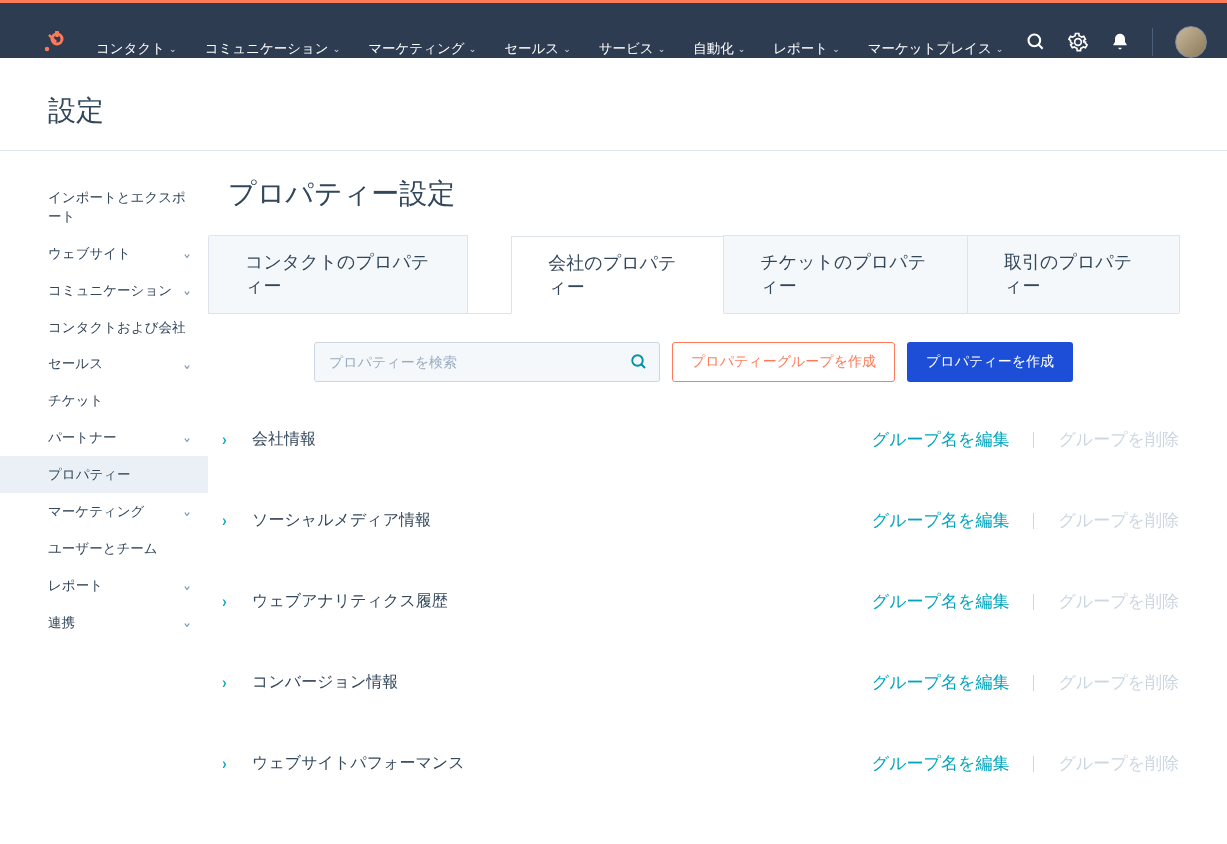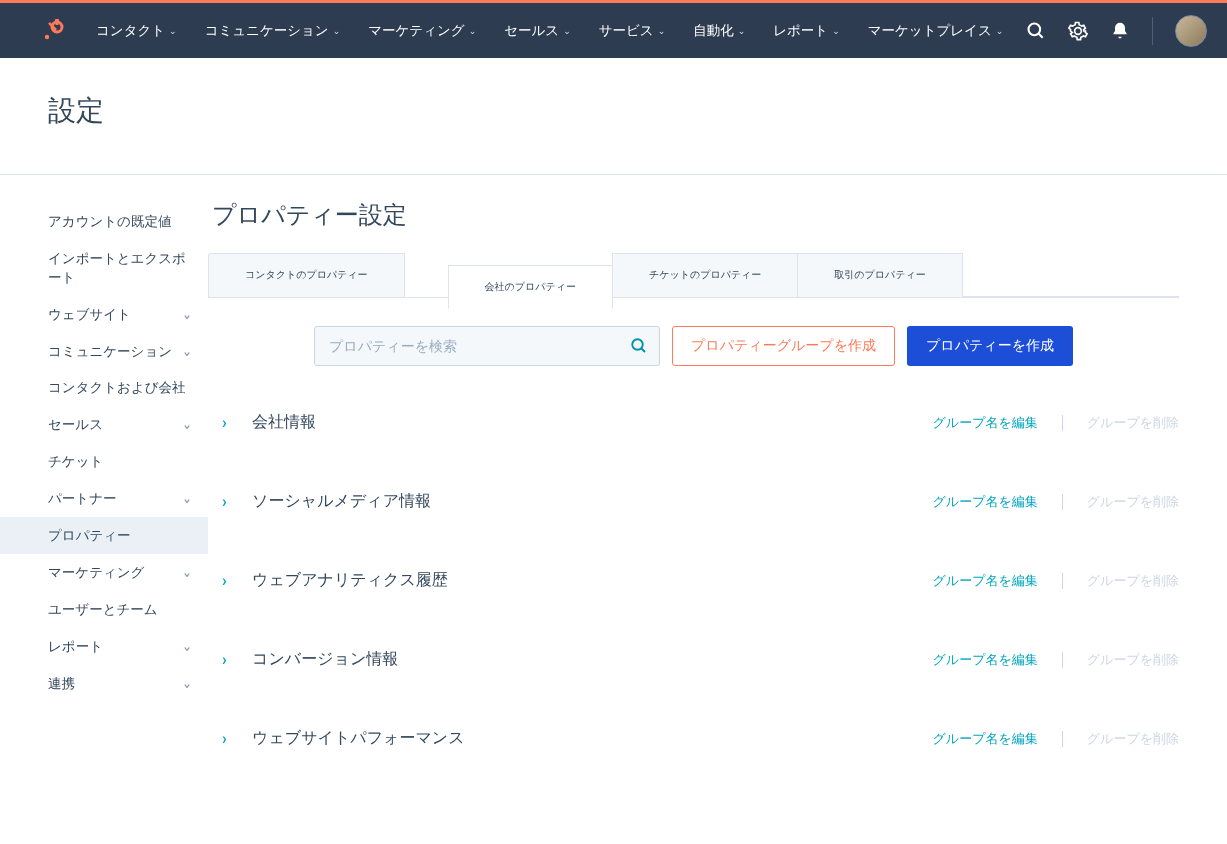--- a/index.html
+++ b/index.html
@@ -1,58 +1,58 @@
 <!DOCTYPE html>
 <html><head>
 <meta charset="utf-8">
 <style>
 * { margin: 0; padding: 0; box-sizing: border-box; }
 body { font-family: -apple-system, BlinkMacSystemFont, "Segoe UI", Roboto, "Helvetica Neue", Arial, sans-serif; background: #fff; color: #33475b; width: 1227px; }
 
 .topbar { height: 3px; background: #ff7a59; }
-.nav { background: #2e3c52; display: flex; align-items: center; height: 55px; padding: 0 20px 0 38px; color: #fff; position: relative;}
+.nav { background: #2e3c52; display: flex; align-items: flex-end; height: 55px; padding: 0 20px 0 38px; color: #fff; position: relative;}
 .logo { width: 30px; height: 30px; margin-right: 28px; display:flex; align-items:center; justify-content:center;}
 .nav-items { display: flex; align-items: center; gap: 28px; flex: 1; overflow:hidden; white-space:nowrap;}
 .nav-item { font-size: 13.5px; cursor: pointer; display: inline-flex; align-items: center; gap: 4px; color:#fff;}
 .nav-item .caret { font-size: 9px; opacity:.8;}
 .nav-right { display: flex; align-items: center; gap: 22px; margin-left: 16px; }
 .nav-icon { width: 20px; height: 20px; cursor: pointer; display:flex; align-items:center; justify-content:center; color:#fff;}
 .divider-v { width:1px; height:28px; background:#4c5f7c; }
 .avatar { width: 32px; height: 32px; border-radius: 50%; background: linear-gradient(135deg,#c9b89a,#8a7a5a); cursor:pointer; border:1px solid #7c8ba1;}
 
-.page-header { padding: 34px 48px 44px; border-bottom: 1px solid #dfe3eb; }
+.page-header { padding: 34px 48px 20px; border-bottom: 1px solid #dfe3eb; }
 .page-title { font-size: 28px; font-weight: 400; color:#33475b;}
 
 .layout { display: flex; }
 .sidebar { width: 208px; padding: 28px 0 0 0; }
 .sidebar-item { display:flex; align-items:center; justify-content:space-between; padding: 9px 16px 9px 48px; font-size: 13.5px; color:#33475b; cursor: pointer; line-height:1.4;}
 .sidebar-item.active { background: #eaf0f6; font-weight:500;}
 .sidebar-item .chev { color:#7c98b6; font-size: 12px; transform: scaleY(1.3);}
 .main { flex:1; padding: 24px 48px 40px 0; }
-.section-title { font-size: 24px; font-weight: 400; color:#33475b; margin-left: 4px; margin-bottom: 22px;}
+.section-title { font-size: 28px; font-weight: 400; color:#33475b; margin-left: 20px; margin-bottom: 22px;}
 
 .tabs { display:flex; border-bottom:1px solid #dfe3eb; }
-.tab { padding: 14px 36px; font-size: 10px; color:#33475b; border:1px solid #dfe3eb; border-bottom:none; background:#f5f8fa; cursor:pointer; margin-right:-1px;}
+.tab { padding: 14px 36px; font-size: 18px; color:#33475b; border:1px solid #dfe3eb; border-bottom:none; background:#f5f8fa; cursor:pointer; margin-right:-1px;}
 .tab:first-child { border-top-left-radius:3px;}
-.tab.active { background:#fff; border-bottom:1px solid #fff; position:relative; top:12px;margin-left:44px;}
+.tab.active { background:#fff; border-bottom:1px solid #fff; position:relative; top:1px;margin-left:44px;}
 .tabs-spacer { flex:1; border-bottom:1px solid #dfe3eb;}
 
 .action-row { display:flex; align-items:flex-start; justify-content:center; gap: 12px; margin: 28px 0 46px; }
 .search-box { position:relative; width: 346px; }
 .search-box input { width:100%; height: 40px; padding: 0 40px 0 14px; border:1px solid #cbd6e2; background:#f5f8fa; border-radius:3px; font-size:14px; color:#33475b;}
 .search-box input::placeholder { color:#99acc2;}
 .search-box .sicon { position:absolute; right:12px; top:50%; transform:translateY(-50%); color:#0091ae; cursor:pointer;}
 .btn { height:40px; padding:16px 18px; border-radius:3px; font-size:14px; cursor:pointer; display:inline-flex; align-items:center; border:1px solid transparent;}
 .btn-outline { background:#fff; border:1px solid #ff7a59; color:#ff7a59; font-weight:500;}
 .btn-primary { background:#1d4ed8; color:#fff; font-weight:400;}
 
 .group { display:flex; align-items:center; margin-bottom: 58px; }
 .group-caret { width: 30px; color:#00a4bd; font-size: 16px; font-weight:600; margin-left: 14px;}
 .group-title { font-size: 16px; color:#33475b; flex:1;}
-.group-actions { display:flex; align-items:center; gap:24px; font-size:13px;}
+.group-actions { display:flex; align-items:center; gap:24px; font-size:17px;}
 .link-teal { color:#00a4bd; cursor:pointer;}
 .disabled-text { color:#cbd6e2; cursor:not-allowed;}
 .action-divider { width:1px; height:16px; background:#cbd6e2;}
 svg { display:block;}
 </style>
 </head>
 <body>
 
 <div class="topbar"></div>
 
@@ -123,23 +123,20 @@
   </div>
 </nav>
 
 <div class="page-header">
   <h1 class="page-title">設定</h1>
 </div>
 
 <div class="layout">
   <aside class="sidebar">
     <div id="sidebar-list">
-        <div class="sidebar-item">
-          <span>アカウントの既定値</span>
-        </div>
         <div class="sidebar-item">
           <span>インポートとエクスポート</span>
         </div>
         <div class="sidebar-item">
           <span>ウェブサイト</span>
           <span class="chev">⌄</span>
         </div>
         <div class="sidebar-item">
           <span>コミュニケーション</span>
           <span class="chev">⌄</span>

